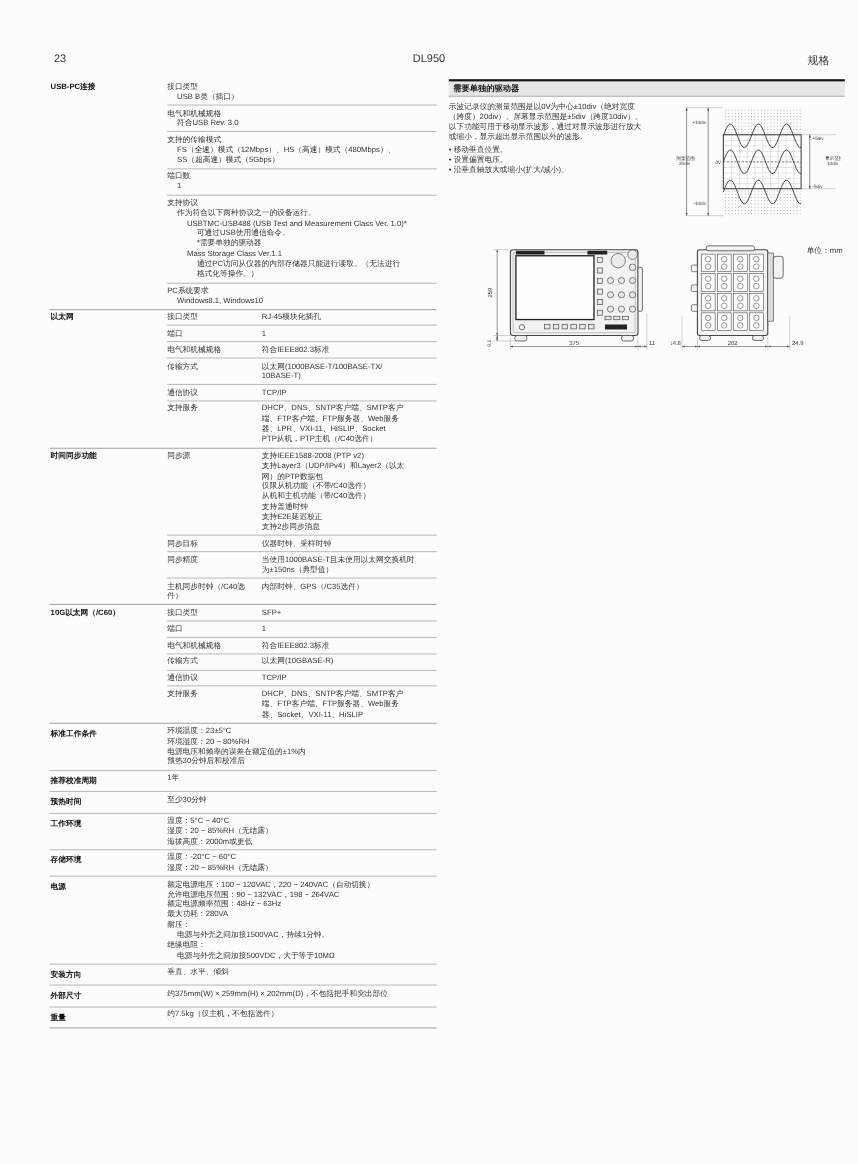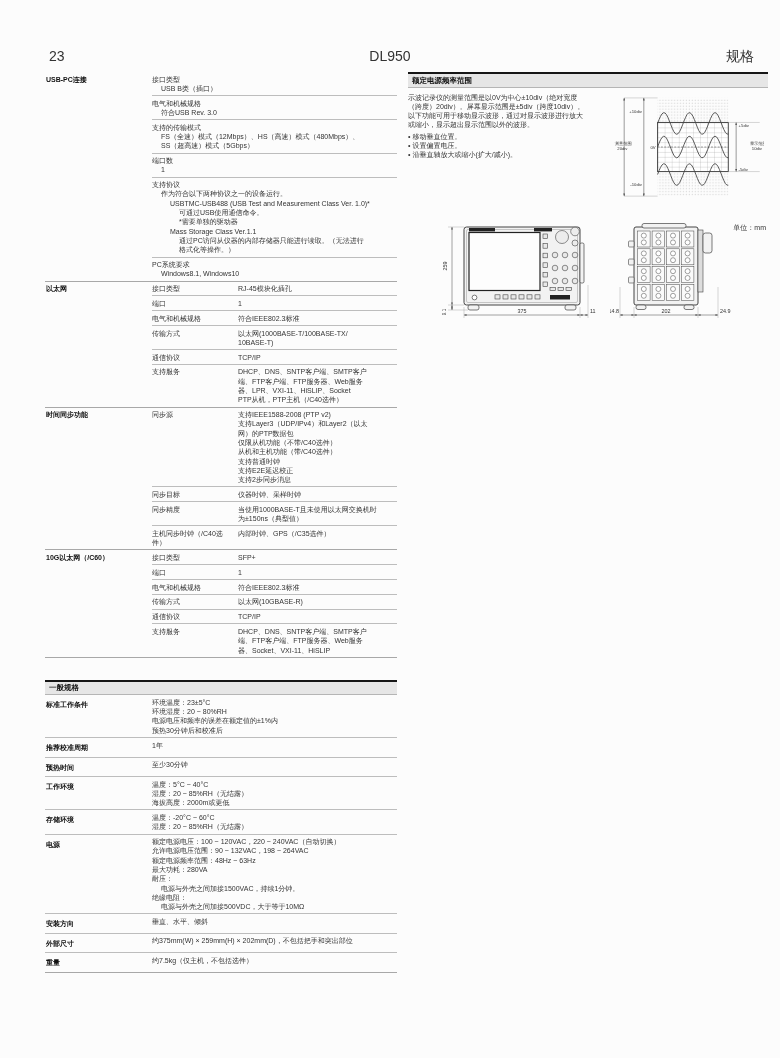--- a/index.html
+++ b/index.html
@@ -1,18 +1,18 @@
 <!DOCTYPE html>
 <html><head>
 <meta charset="utf-8">
 <style>
   html,body{margin:0;padding:0;}
   body{width:780px;height:1058px;position:relative;background:#fcfcfc;
        font-family:"Liberation Sans","DejaVu Sans",sans-serif;color:#222;}
-  .pagehead span{position:absolute;top:48px;font-size:14px;color:#333;}
+  .pagehead span{position:absolute;top:48px;font-size:10px;color:#333;}
   #pgnum{left:49px;}
   #doctitle{left:0;width:780px;text-align:center;}
   #pgsec{right:26px;}
 
   .col-left{position:absolute;left:45px;top:72px;width:352px;}
   .col-right{position:absolute;left:408px;top:72px;width:360px;}
 
   .secbar{border-top:2px solid #161616;border-bottom:1px solid #b5b5b5;
           background:#e6e6e6;font-weight:bold;font-size:7.5px;line-height:10px;
           padding:1.5px 4px 1px;color:#111;}
@@ -213,21 +213,20 @@
             <div class="kcell">支持服务</div>
             <div class="vcell">
               <div class="ln" style="padding-left: 0px;">DHCP、DNS、SNTP客户端、SMTP客户</div>
               <div class="ln" style="padding-left: 0px;">端、FTP客户端、FTP服务器、Web服务</div>
               <div class="ln" style="padding-left: 0px;">器、Socket、VXI-11、HiSLIP</div>
             </div>
           </div>
         </div>
       </div>
     </div>
-  <div class="secbar gap">一般规格</div>
   <div id="gen-rows">
       <div class="genrow">
         <div class="glabel">标准工作条件</div>
         <div class="gvcell">
           <div class="ln" style="padding-left: 0px;">环境温度：23±5°C</div>
           <div class="ln" style="padding-left: 0px;">环境湿度：20 ~ 80%RH</div>
           <div class="ln" style="padding-left: 0px;">电源电压和频率的误差在额定值的±1%内</div>
           <div class="ln" style="padding-left: 0px;">预热30分钟后和校准后</div>
         </div>
       </div>
@@ -286,21 +285,21 @@
       <div class="genrow tbf">
         <div class="glabel">重量</div>
         <div class="gvcell">
           <div class="ln" style="padding-left: 0px;">约7.5kg（仅主机，不包括选件）</div>
         </div>
       </div>
     </div>
 </div>
 
 <div class="col-right">
-  <div class="secbar">额定电源频率范围</div>
+  <div class="secbar">需要单独的驱动器</div>
   <div class="mr-body">
     <div class="mr-text">
       <div id="mr-par">
           <div class="ln" style="padding-left: 0px;">示波记录仪的测量范围是以0V为中心±10div（绝对宽度</div>
           <div class="ln" style="padding-left: 0px;">（跨度）20div）。屏幕显示范围是±5div（跨度10div）。</div>
           <div class="ln" style="padding-left: 0px;">以下功能可用于移动显示波形，通过对显示波形进行放大</div>
           <div class="ln" style="padding-left: 0px;">或缩小，显示超出显示范围以外的波形。</div>
         </div>
       <div id="mr-bul" class="bullets">
           <div class="ln" style="padding-left: 0px;">• 移动垂直位置。</div>

